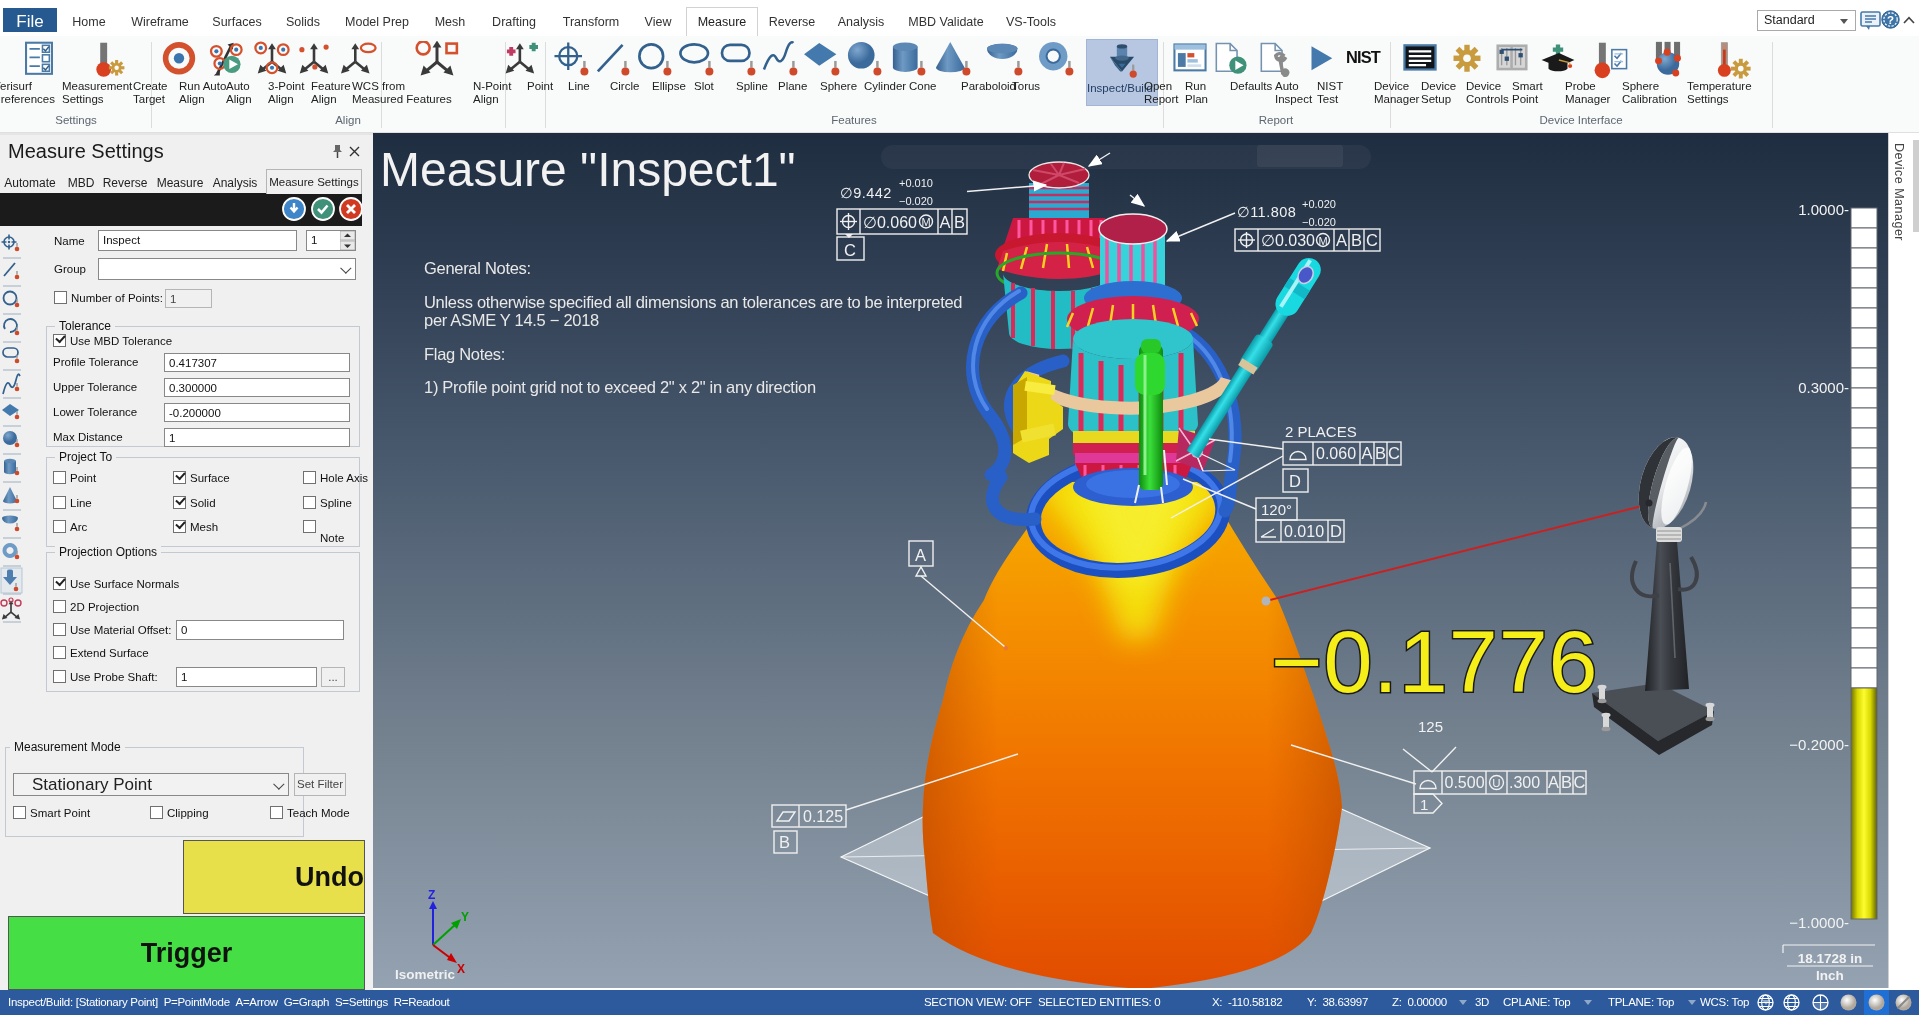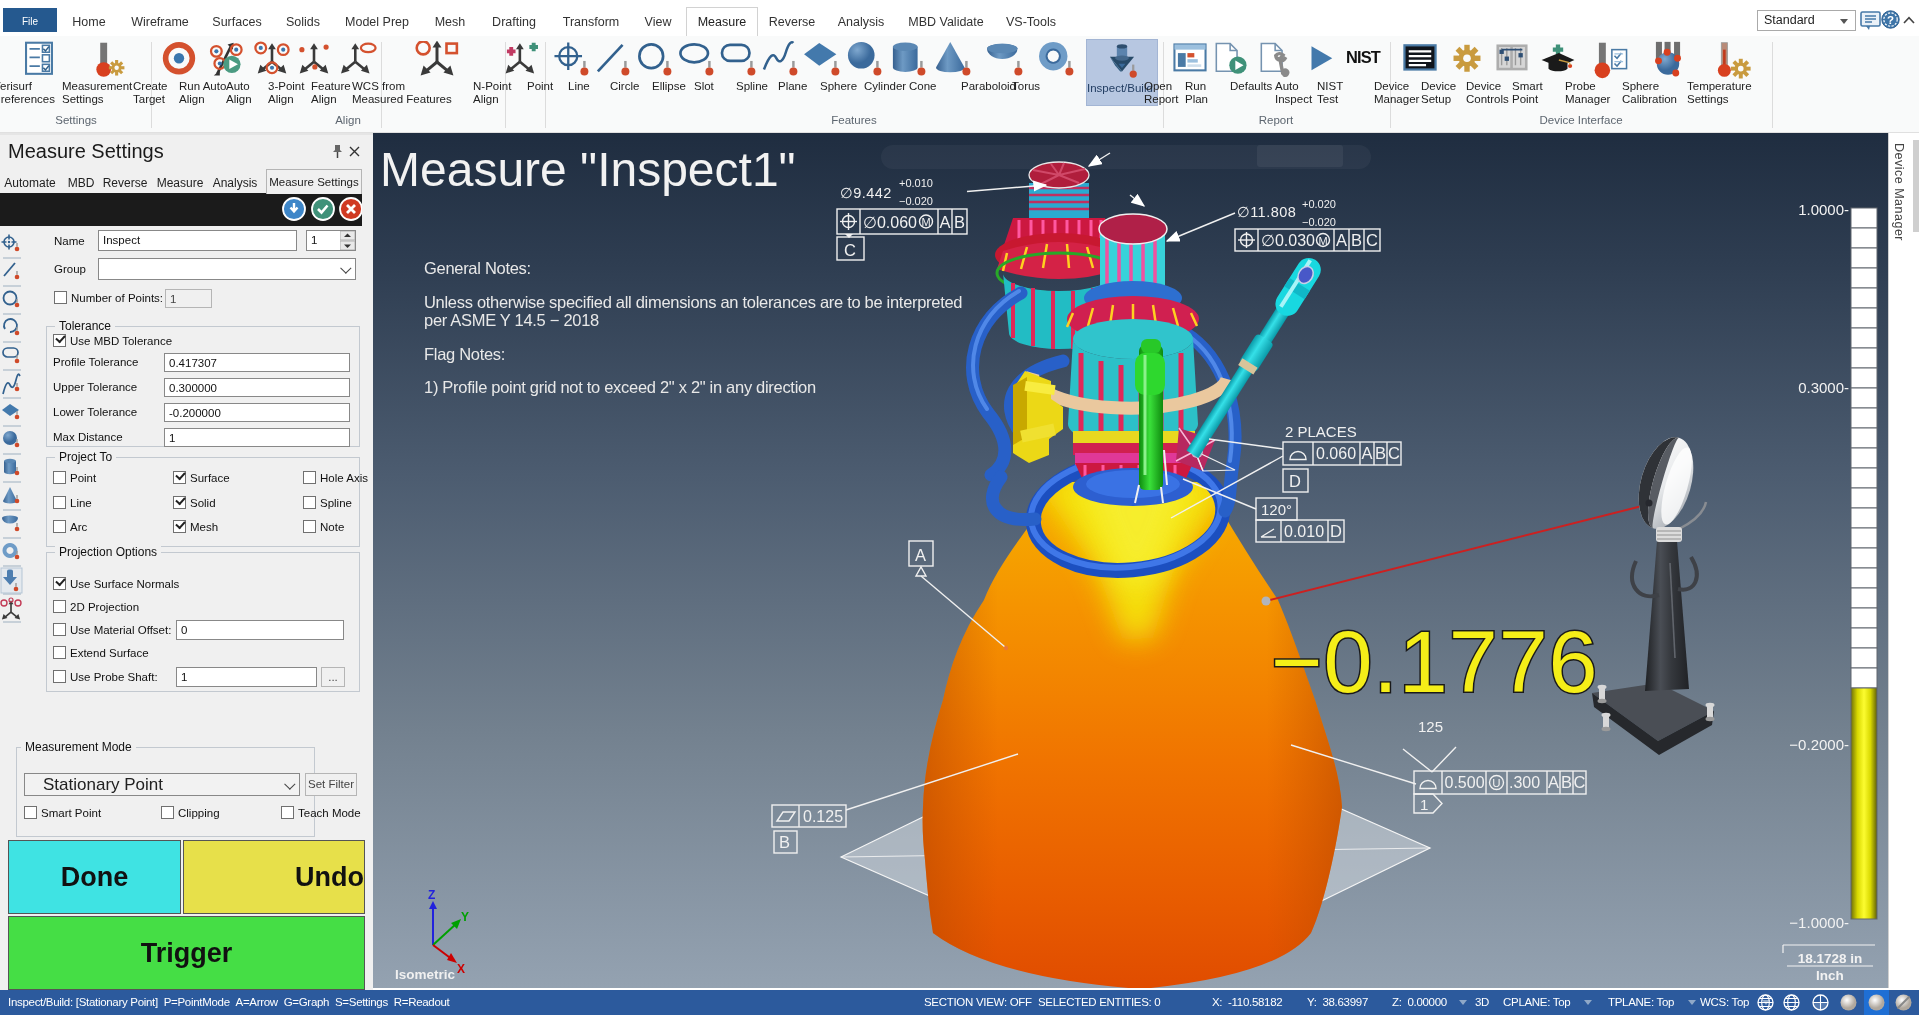--- a/index.html
+++ b/index.html
@@ -2,21 +2,21 @@
 <html><head>
 <meta charset="utf-8">
 <style>
 *{margin:0;padding:0;box-sizing:border-box}
 html,body{width:1919px;height:1015px;overflow:hidden}
 body{font-family:"Liberation Sans",sans-serif;position:relative;background:#fff;font-size:12px;color:#222}
 .abs{position:absolute}
 
 #menubar{position:absolute;left:0;top:0;width:1919px;height:36px;background:#fff}
 .mtab{position:absolute;top:8px;height:28px;line-height:28px;transform:translateX(-50%);color:#333;font-size:12.5px;white-space:nowrap}
-#filetab{position:absolute;left:3px;top:8px;width:54px;height:24px;background:#25598f;color:#fff;text-align:center;line-height:28px;font-size:10px}
+#filetab{position:absolute;left:3px;top:8px;width:54px;height:24px;background:#25598f;color:#fff;text-align:center;line-height:28px;font-size:17px}
 #seltab{position:absolute;left:686px;top:7px;width:72px;height:29px;background:#fff;border:1px solid #d2d2d2;border-bottom:none;text-align:center;line-height:28px;font-size:12.5px;color:#222;z-index:3}
 #stdcombo{position:absolute;left:1757px;top:10px;width:99px;height:21px;border:1px solid #aaa;background:#fff;font-size:12.5px;line-height:19px;padding-left:6px}
 #stdcombo:after{content:"";position:absolute;right:7px;top:8px;border-left:4px solid transparent;border-right:4px solid transparent;border-top:5px solid #555}
 
 #ribbon{position:absolute;left:0;top:36px;width:1919px;height:97px;background:#f9fafa;border-bottom:1px solid #e0e0e0}
 .rsep{position:absolute;top:6px;height:86px;width:1px;background:#dcdcdc}
 .glabel{position:absolute;top:78px;width:200px;text-align:center;transform:translateX(-50%);font-size:11.5px;color:#5d6670}
 .ritem{position:absolute;top:5px;transform:translateX(-50%);width:92px}
 .ritem .ic{display:block;margin:0 auto;height:38px}
 .ritem .lbl{font-size:11.5px;color:#222;line-height:13px;margin-top:1px}
@@ -627,51 +627,50 @@
         <div class="cblbl" style="left:143px;top:14px">Surface</div>
       <div class="cb checked" style="left:126px;top:38px"></div>
         <div class="cblbl" style="left:143px;top:39px">Solid</div>
       <div class="cb checked" style="left:126px;top:62px"></div>
         <div class="cblbl" style="left:143px;top:63px">Mesh</div>
       <div class="cb" style="left:256px;top:13px"></div>
         <div class="cblbl" style="left:273px;top:14px">Hole Axis</div>
       <div class="cb" style="left:256px;top:38px"></div>
         <div class="cblbl" style="left:273px;top:39px">Spline</div>
       <div class="cb" style="left:256px;top:62px"></div>
-        <div class="cblbl" style="left:273px;top:63px">Note</div>
+        <div class="cblbl" style="left:273px;top:74px">Note</div>
     </div>
     <div class="groupbox" style="left:46px;top:417px;width:314px;height:140px">
       <div class="gtitle">Projection Options</div>
       <div class="cb checked" style="left:6px;top:24px"></div>
         <div class="cblbl" style="left:23px;top:25px">Use Surface Normals</div>
       <div class="cb" style="left:6px;top:47px"></div>
         <div class="cblbl" style="left:23px;top:48px">2D Projection</div>
       <div class="cb" style="left:6px;top:70px"></div>
         <div class="cblbl" style="left:23px;top:71px">Use Material Offset:</div>
       <div class="finput" style="left:129px;top:67px;width:168px;height:20px">0</div>
       <div class="cb" style="left:6px;top:93px"></div>
         <div class="cblbl" style="left:23px;top:94px">Extend Surface</div>
       <div class="cb" style="left:6px;top:117px"></div>
         <div class="cblbl" style="left:23px;top:118px">Use Probe Shaft:</div>
       <div class="finput" style="left:129px;top:114px;width:141px;height:20px">1</div>
       <div class="finput gray" style="left:274px;top:114px;width:24px;height:20px;text-align:center">...</div>
     </div>
-    <div class="groupbox" style="left:16px;top:612px;width:299px;height:90px">
+    <div class="groupbox" style="left:5px;top:612px;width:299px;height:90px">
       <div class="gtitle" style="left:4px">Measurement Mode</div>
       <div class="combo" style="left:7px;top:25px;width:276px;height:23px;background:#f2f2f2;line-height:21px;padding-left:18px;font-size:17px">Stationary Point</div>
       <div class="finput gray" style="left:288px;top:25px;width:52px;height:23px;text-align:center;line-height:19px;padding:1px 0">Set Filter</div>
       <div class="cb" style="left:7px;top:58px"></div>
         <div class="cblbl" style="left:24px;top:59px">Smart Point</div>
       <div class="cb" style="left:144px;top:58px"></div>
         <div class="cblbl" style="left:161px;top:59px">Clipping</div>
       <div class="cb" style="left:264px;top:58px"></div>
         <div class="cblbl" style="left:281px;top:59px">Teach Mode</div>
     </div>
   </div>
-  <div id="donebtn">Done</div>
   <div id="undobtn">Undo</div>
   <div id="trigbtn">Trigger</div>
 </div>
 
 <div id="viewport">
 <svg id="vpsvg" width="1515" height="855" viewBox="0 0 1515 855" font-family="Liberation Sans">
 <defs>
   <linearGradient id="bellg" x1="0" y1="0" x2="0" y2="1">
     <stop offset="0" stop-color="#f6b000"></stop>
           <stop offset="0.25" stop-color="#f59300"></stop>

